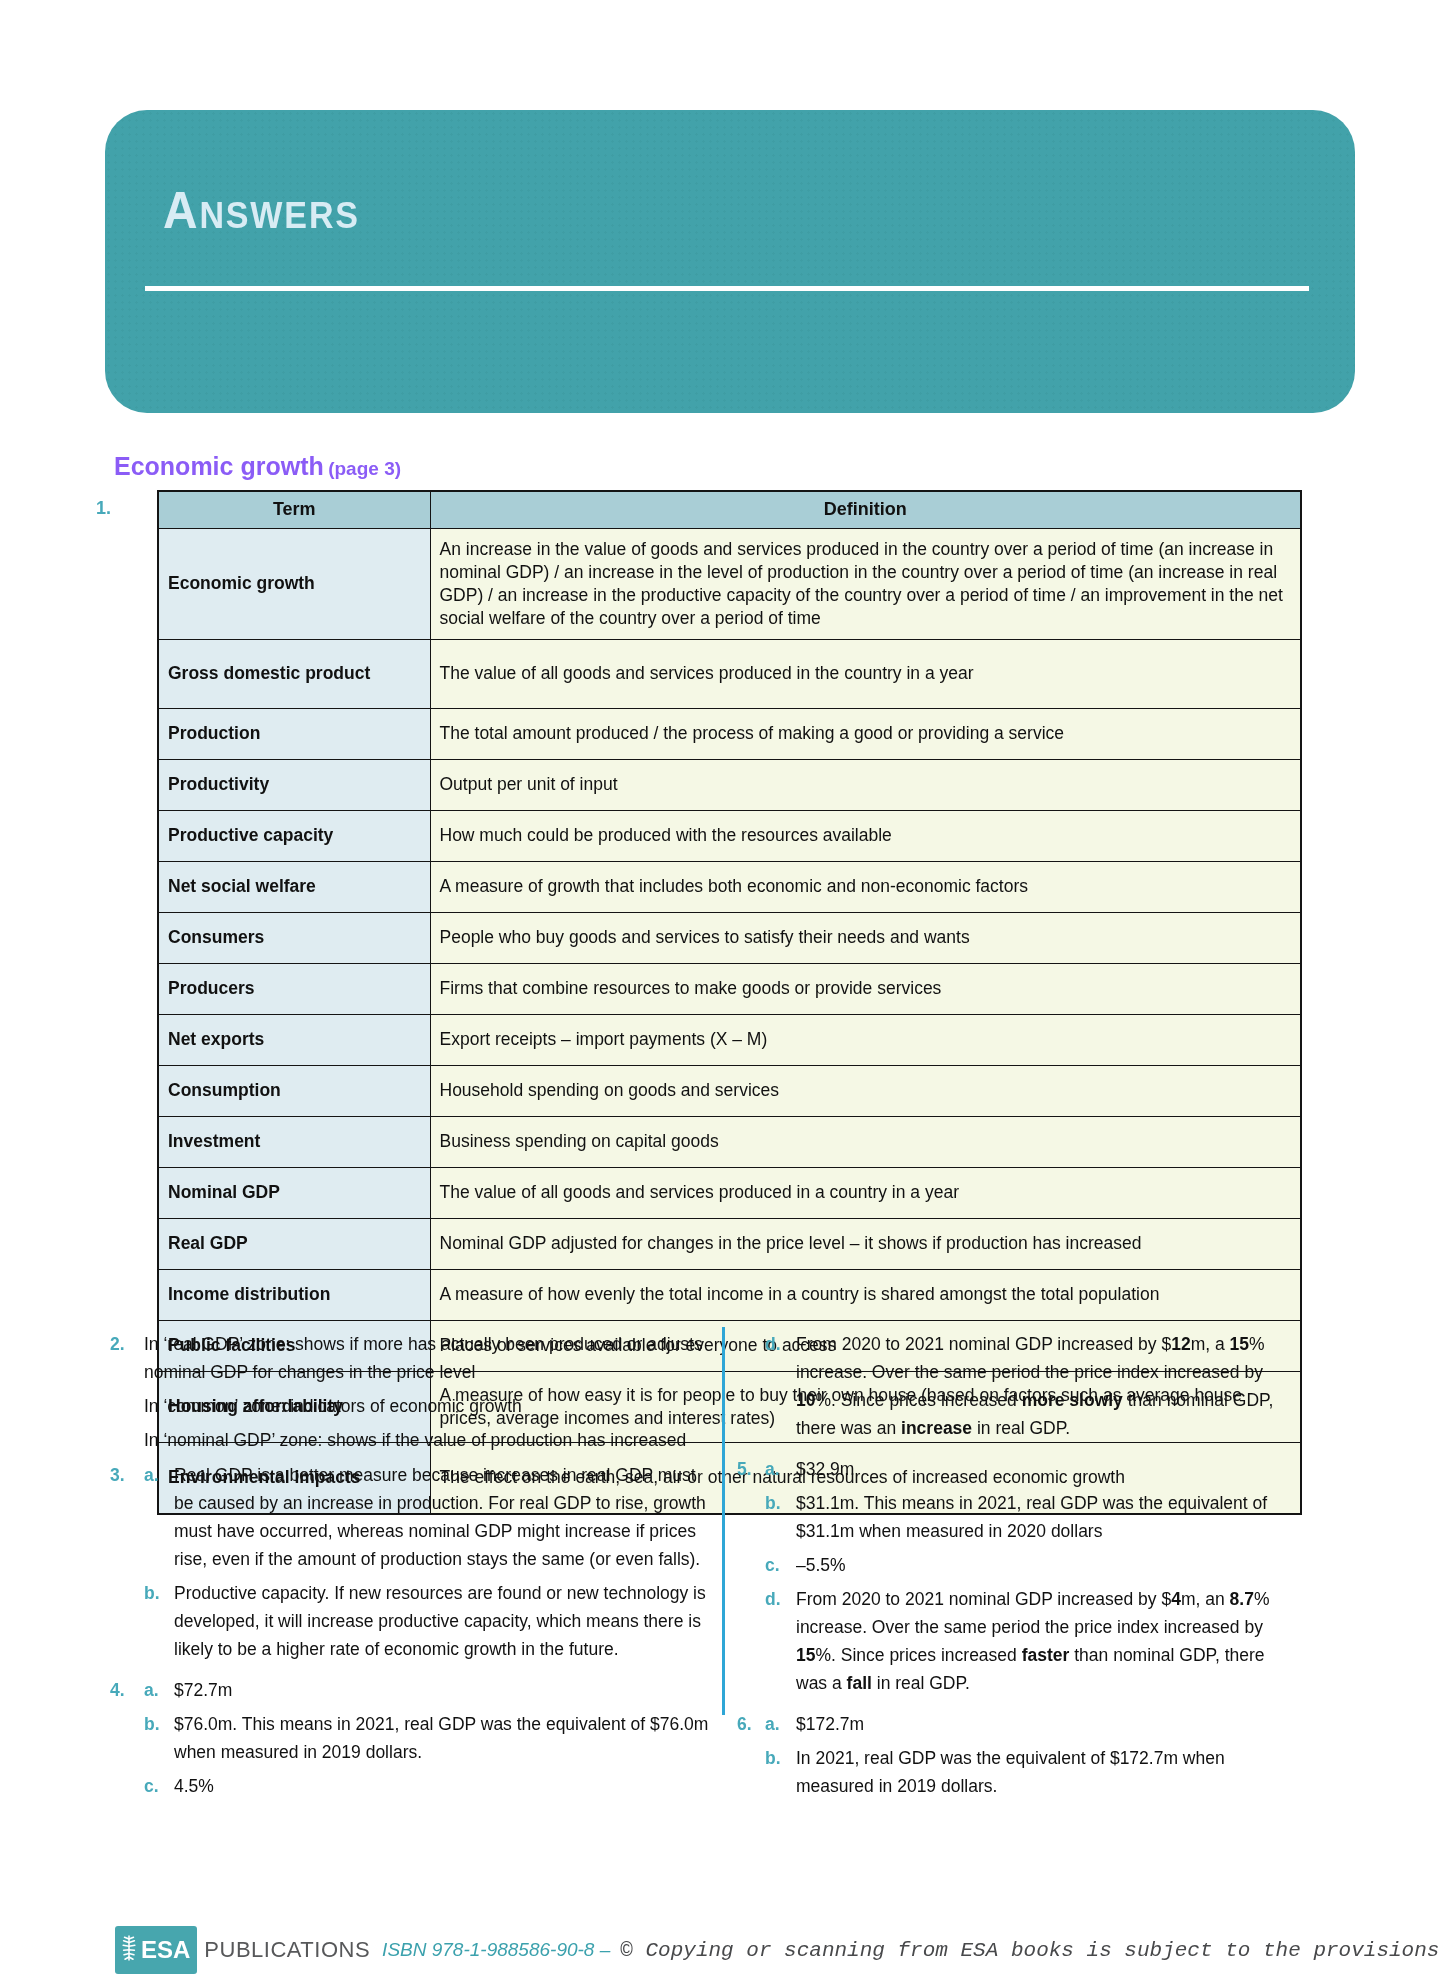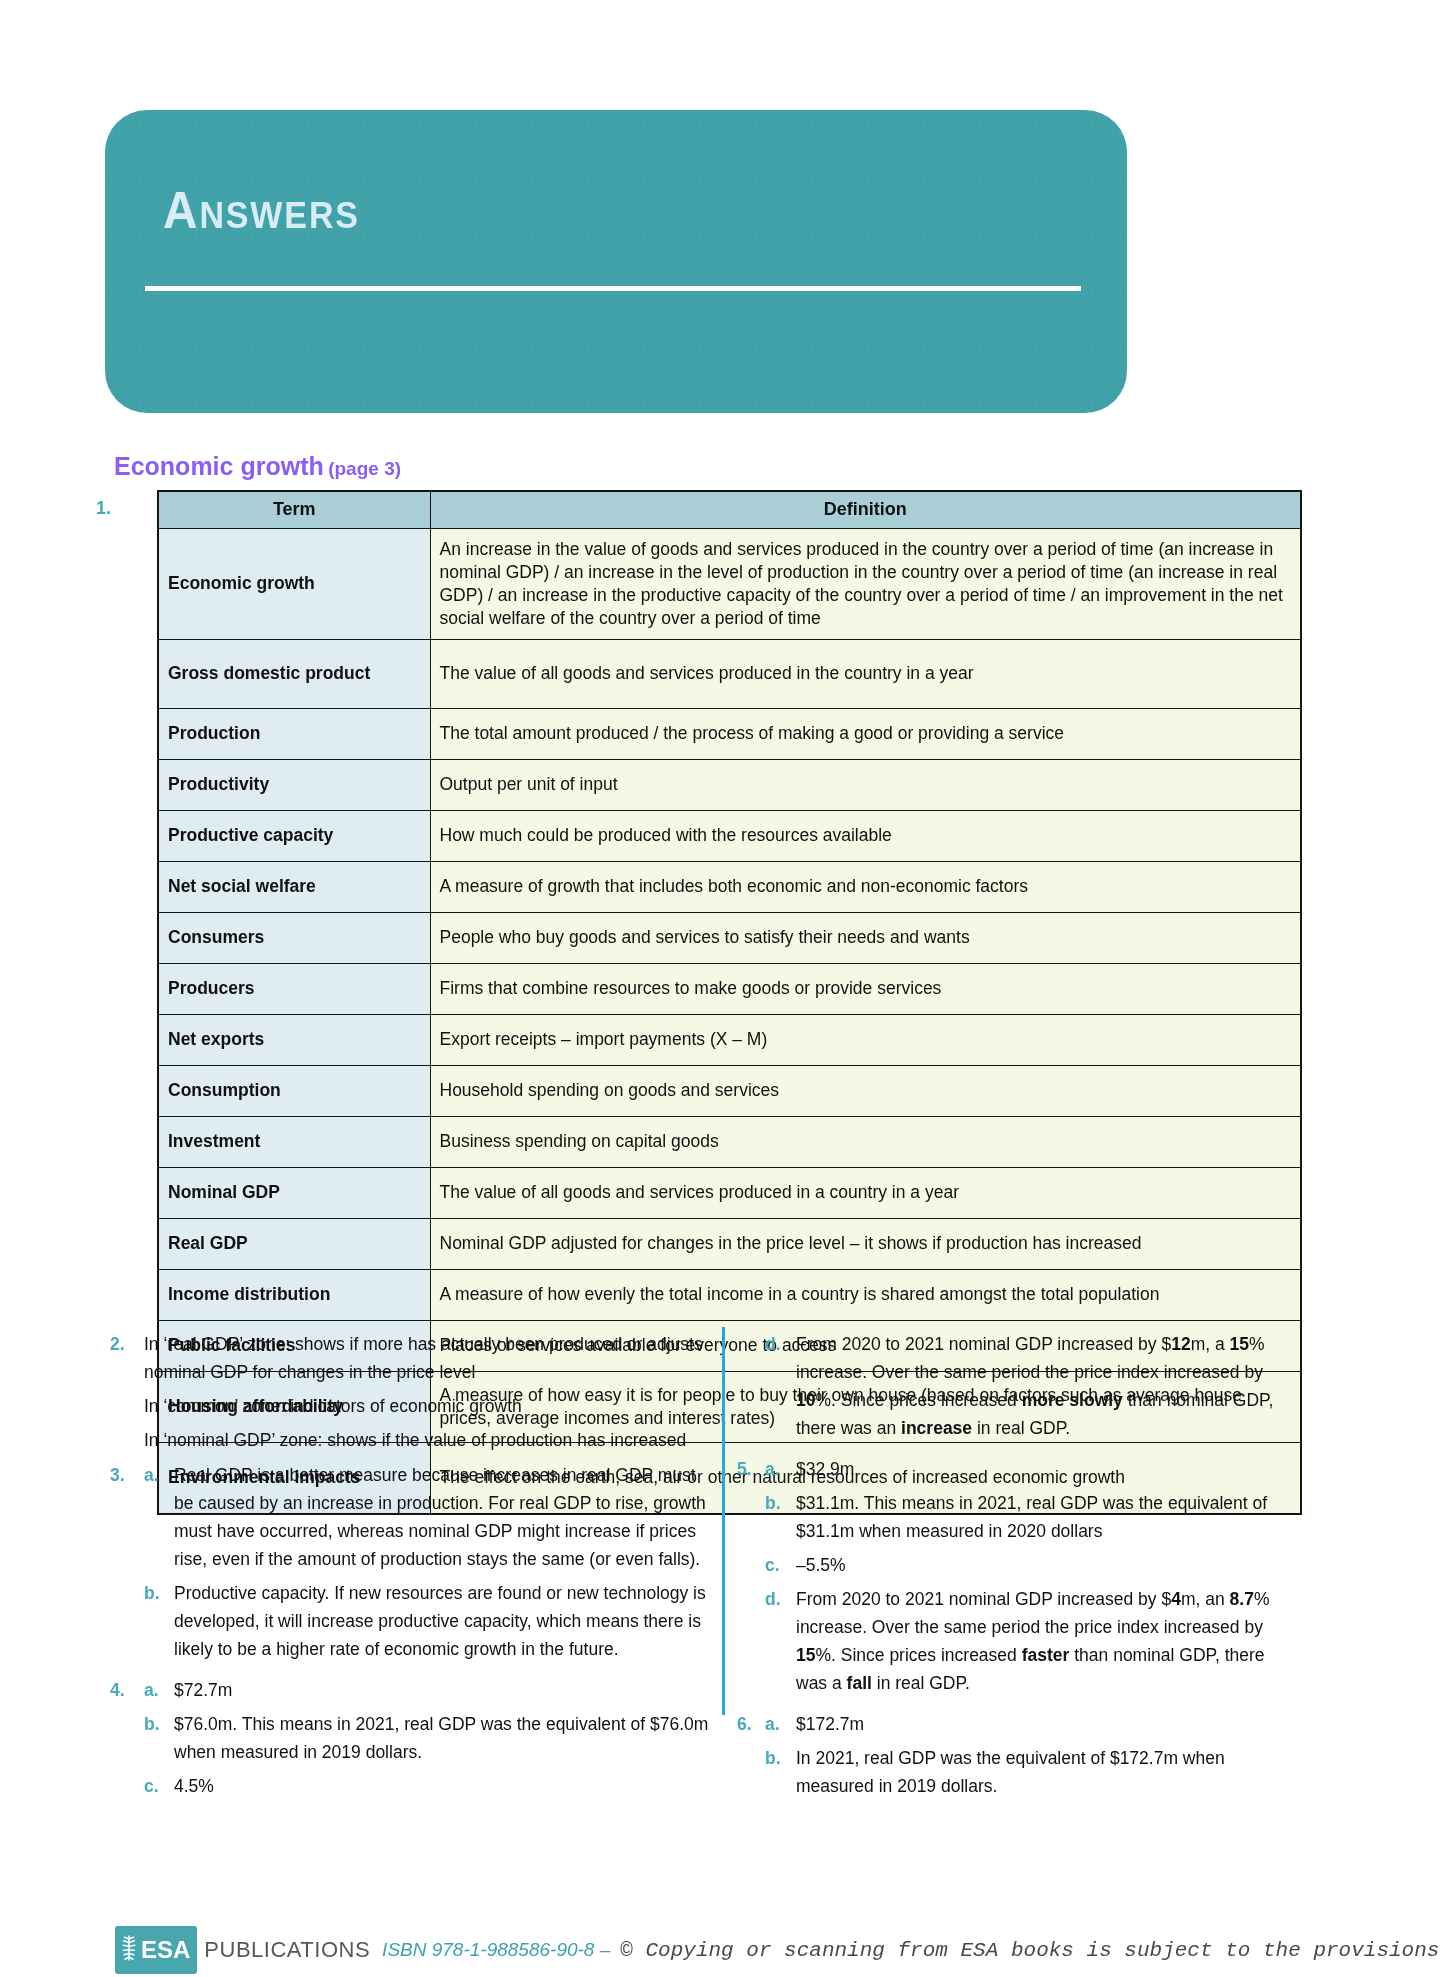--- a/index.html
+++ b/index.html
@@ -3,21 +3,21 @@
 <meta charset="utf-8">
 <style>
   html,body{margin:0;padding:0;}
   body{
     width:1445px;height:1977px;position:relative;background:#ffffff;
     font-family:"Liberation Sans","DejaVu Sans",sans-serif;color:#111;
     overflow:hidden;
   }
   
   .banner{
-    position:absolute;left:105px;top:110px;width:1022px;height:303px;
+    position:absolute;left:105px;top:110px;width:1250px;height:303px;
     background:#42a2aa;border-radius:42px;
     background-image:radial-gradient(rgba(0,60,60,0.05) 1px,transparent 1.2px);
     background-size:7px 7px;
   }
   .banner h1{
     margin:0;position:absolute;left:58px;top:70px;
     font-size:37px;font-weight:bold;color:#d8ecf4;letter-spacing:2px;
     text-transform:uppercase;transform:scaleX(.92);transform-origin:left;
   }
   .banner h1::first-letter{font-size:52px;}

